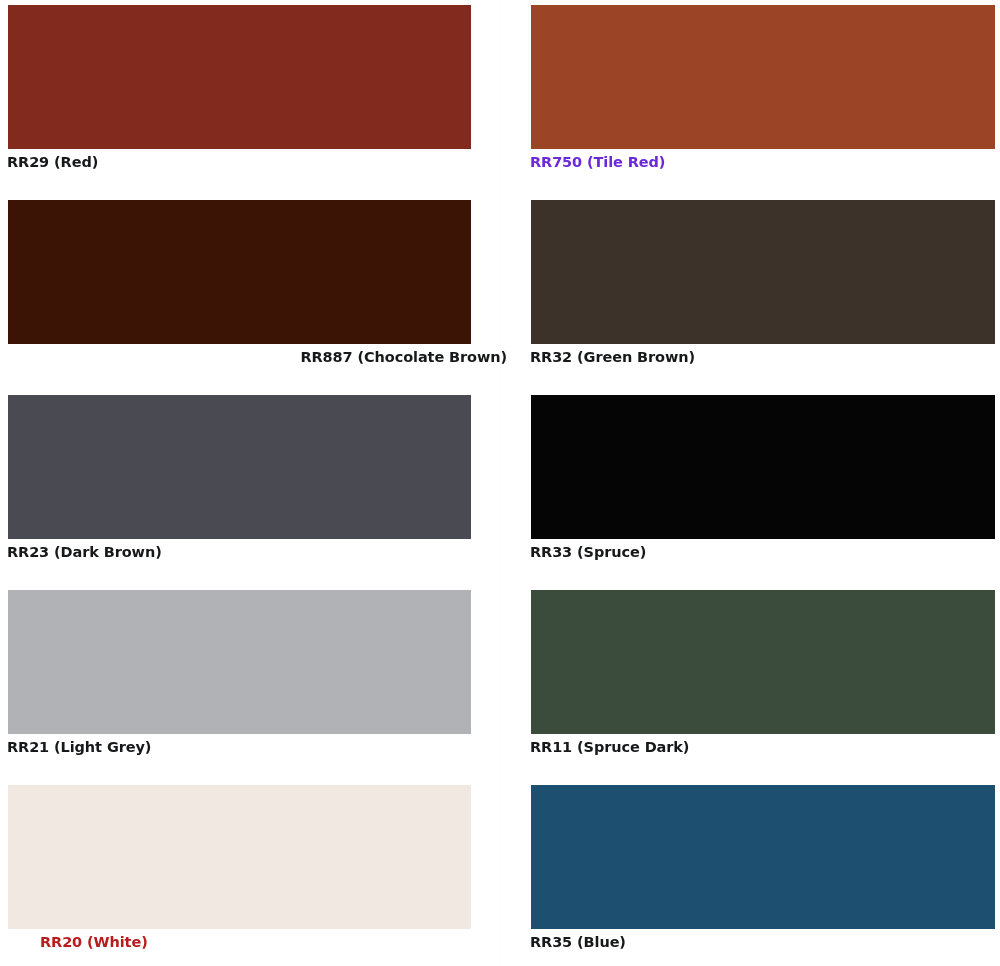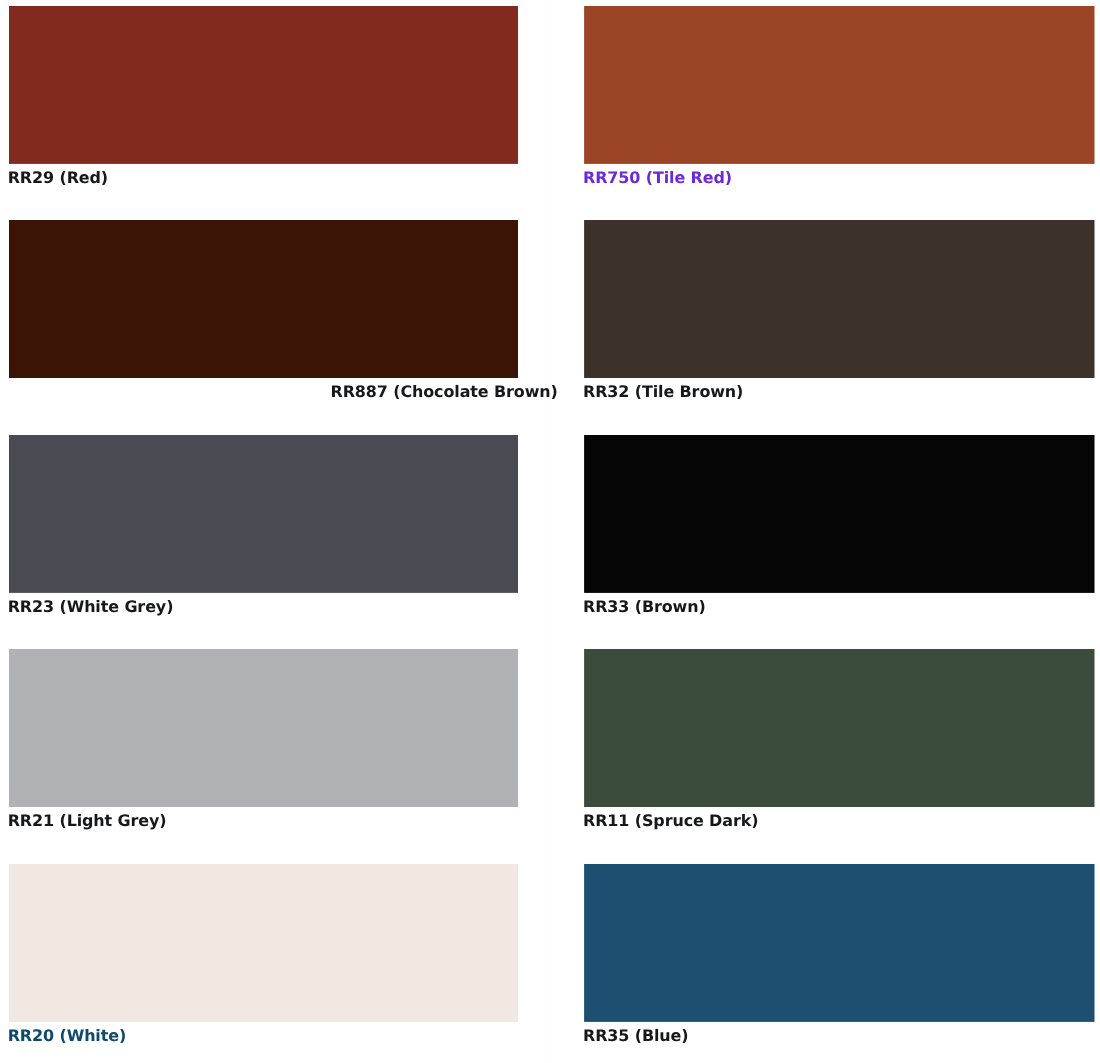--- a/index.html
+++ b/index.html
@@ -113,44 +113,44 @@
       <div class="swatch" style="background-color: rgb(155, 69, 38);"></div>
       <div class="swatch-label" style="color: #6d28d9;">RR750 (Tile Red)</div>
     </div>
 
     <div class="cell col-left">
       <div class="swatch" style="background-color: rgb(60, 20, 6);"></div>
       <div class="swatch-label" style="color: rgb(23, 24, 26); text-align: right;">RR887 (Chocolate Brown)</div>
     </div>
     <div class="cell col-right">
       <div class="swatch" style="background-color: rgb(60, 50, 42);"></div>
-      <div class="swatch-label" style="color: rgb(23, 24, 26);">RR32 (Tile Brown)</div>
+      <div class="swatch-label" style="color: rgb(23, 24, 26);">RR32 (Green Brown)</div>
     </div>
 
     <div class="cell col-left">
       <div class="swatch" style="background-color: rgb(74, 74, 82);"></div>
-      <div class="swatch-label" style="color: rgb(23, 24, 26);">RR23 (White Grey)</div>
+      <div class="swatch-label" style="color: rgb(23, 24, 26);">RR23 (Dark Brown)</div>
     </div>
     <div class="cell col-right">
       <div class="swatch" style="background-color: rgb(5, 5, 5);"></div>
-      <div class="swatch-label" style="color: rgb(23, 24, 26);">RR33 (Brown)</div>
+      <div class="swatch-label" style="color: rgb(23, 24, 26);">RR33 (Spruce)</div>
     </div>
 
     <div class="cell col-left">
       <div class="swatch" style="background-color: rgb(176, 178, 182);"></div>
       <div class="swatch-label" style="color: rgb(23, 24, 26);">RR21 (Light Grey)</div>
     </div>
     <div class="cell col-right">
       <div class="swatch" style="background-color: rgb(59, 76, 61);"></div>
       <div class="swatch-label" style="color: rgb(23, 24, 26);">RR11 (Spruce Dark)</div>
     </div>
 
     <div class="cell col-left">
       <div class="swatch" style="background-color: rgb(240, 232, 225);"></div>
-      <div class="swatch-label" style="color: #0c4a6e;">RR20 (White)</div>
+      <div class="swatch-label" style="color: #b91c1c; margin-left: 33px;">RR20 (White)</div>
     </div>
     <div class="cell col-right">
       <div class="swatch" style="background-color: rgb(29, 79, 113);"></div>
       <div class="swatch-label" style="color: rgb(23, 24, 26);">RR35 (Blue)</div>
     </div>
 
   </div>
 </div>
 
 </body></html>

